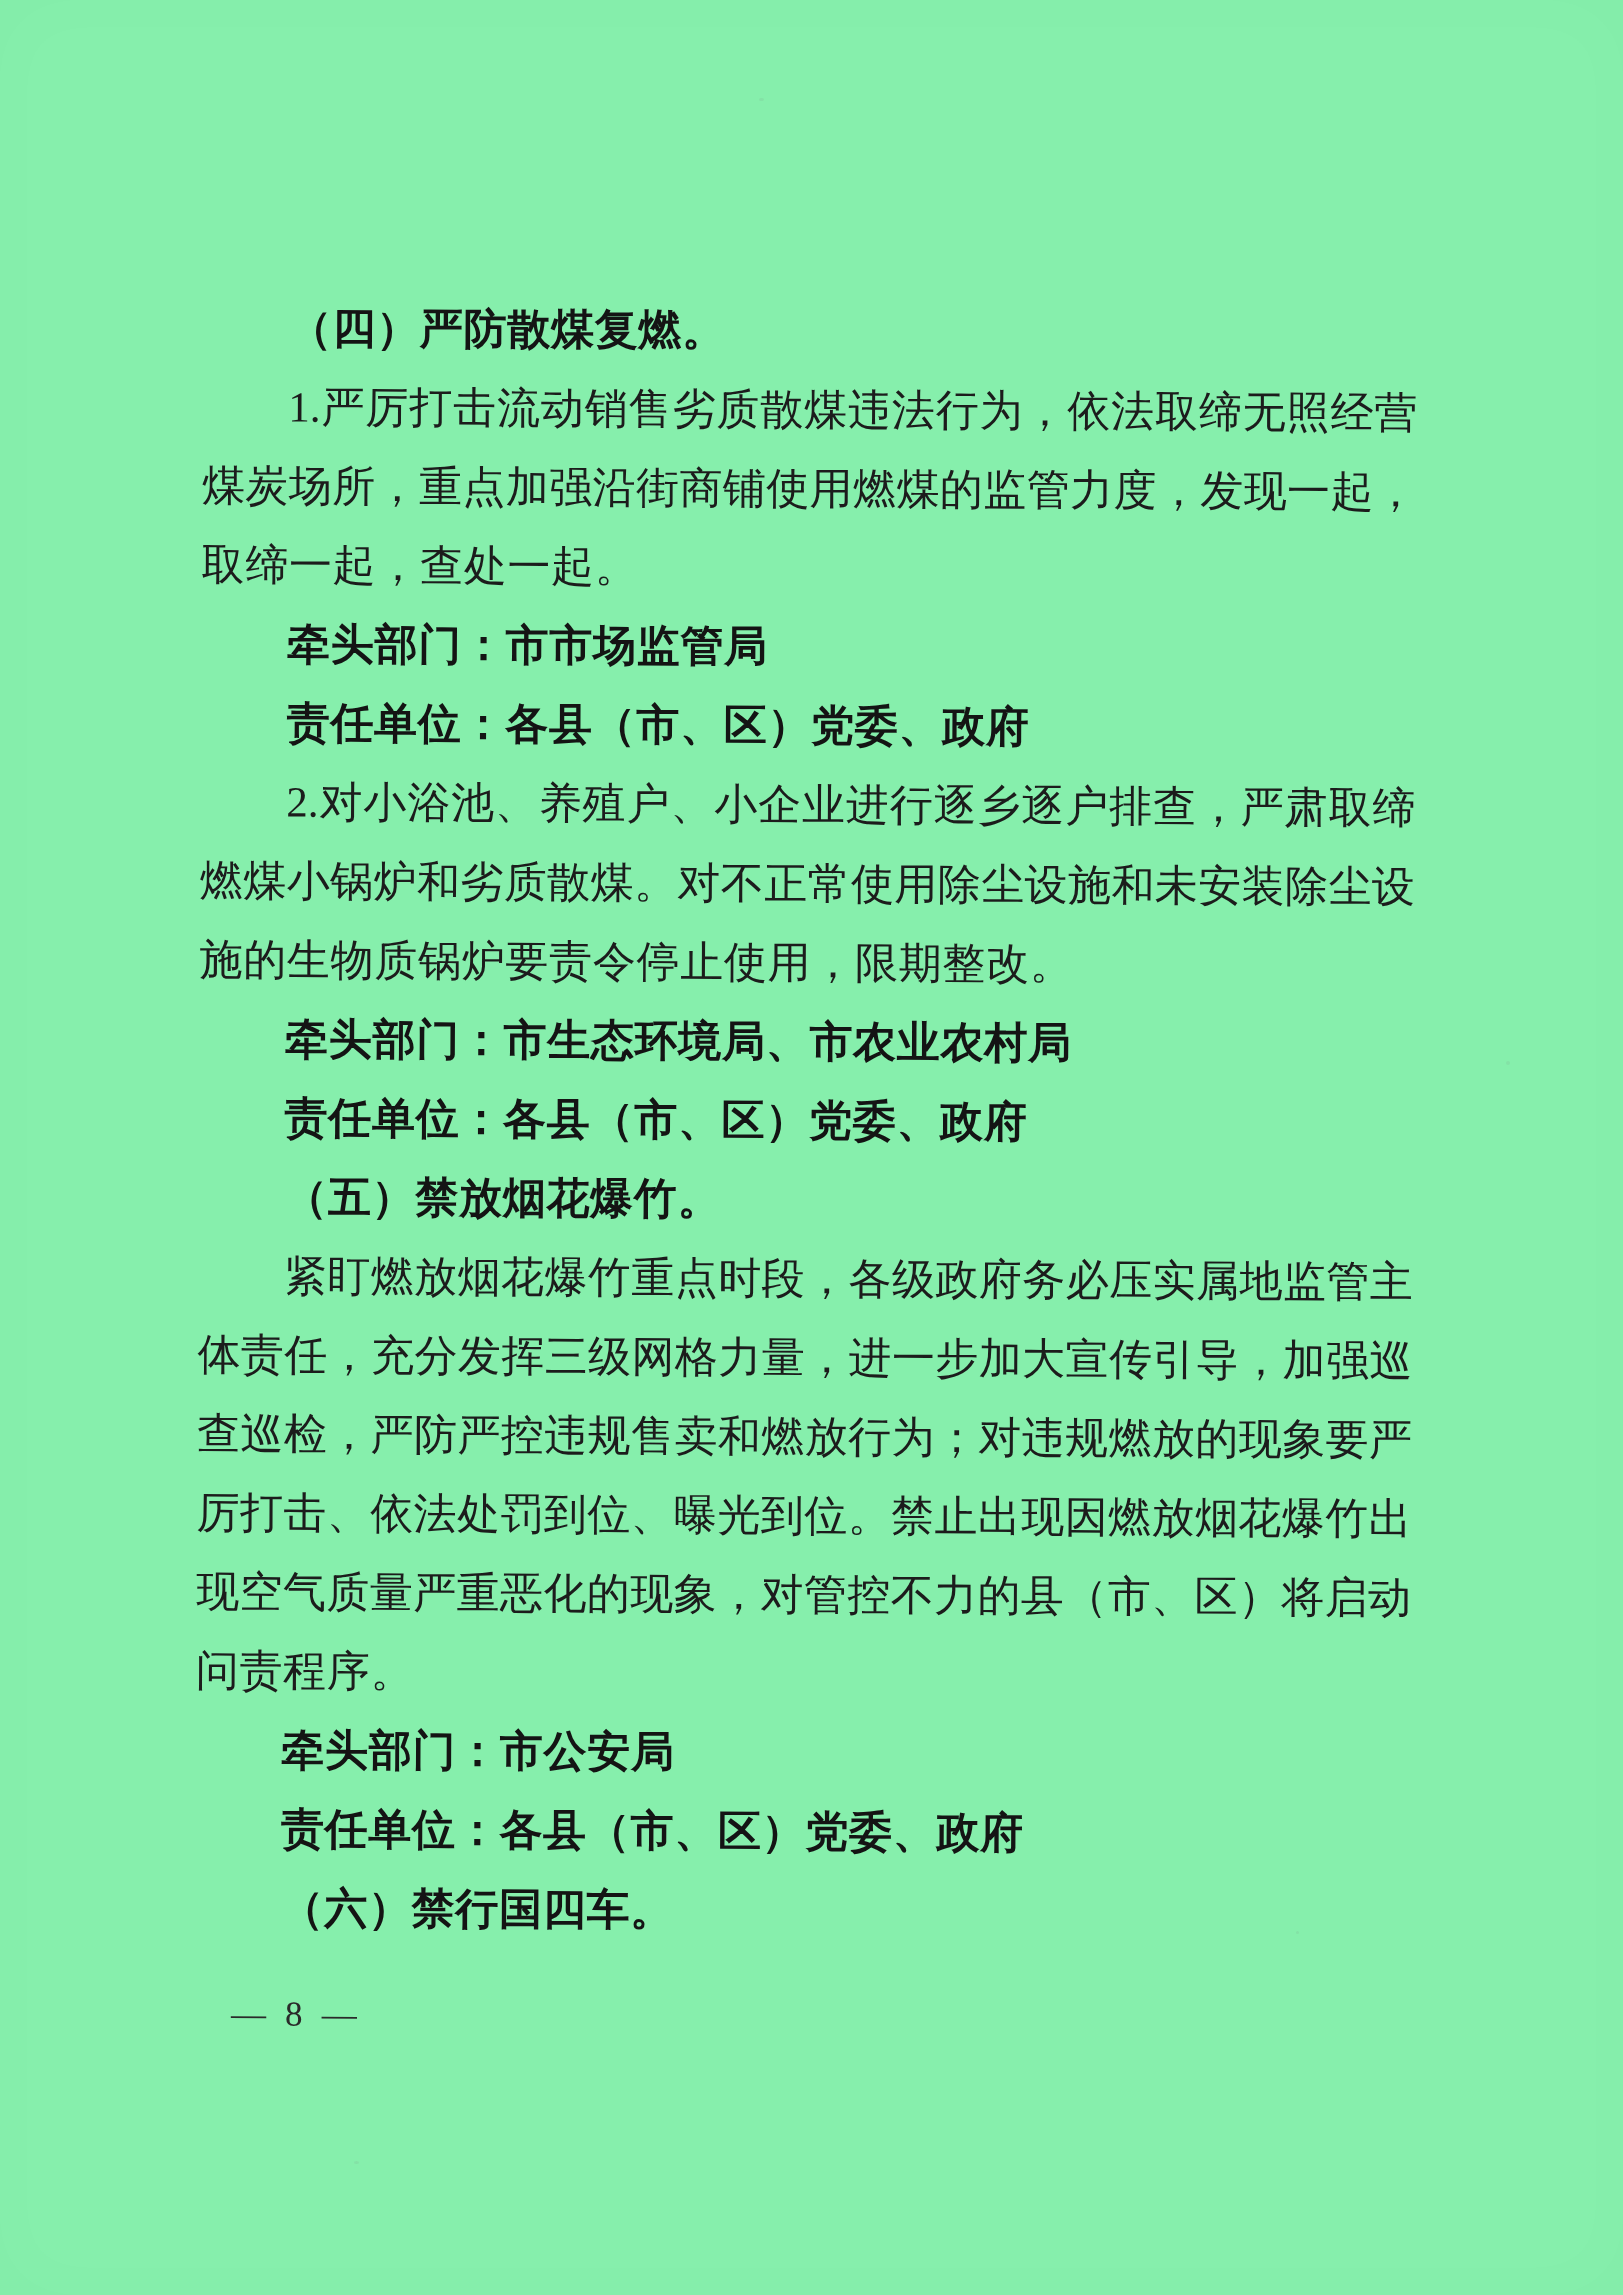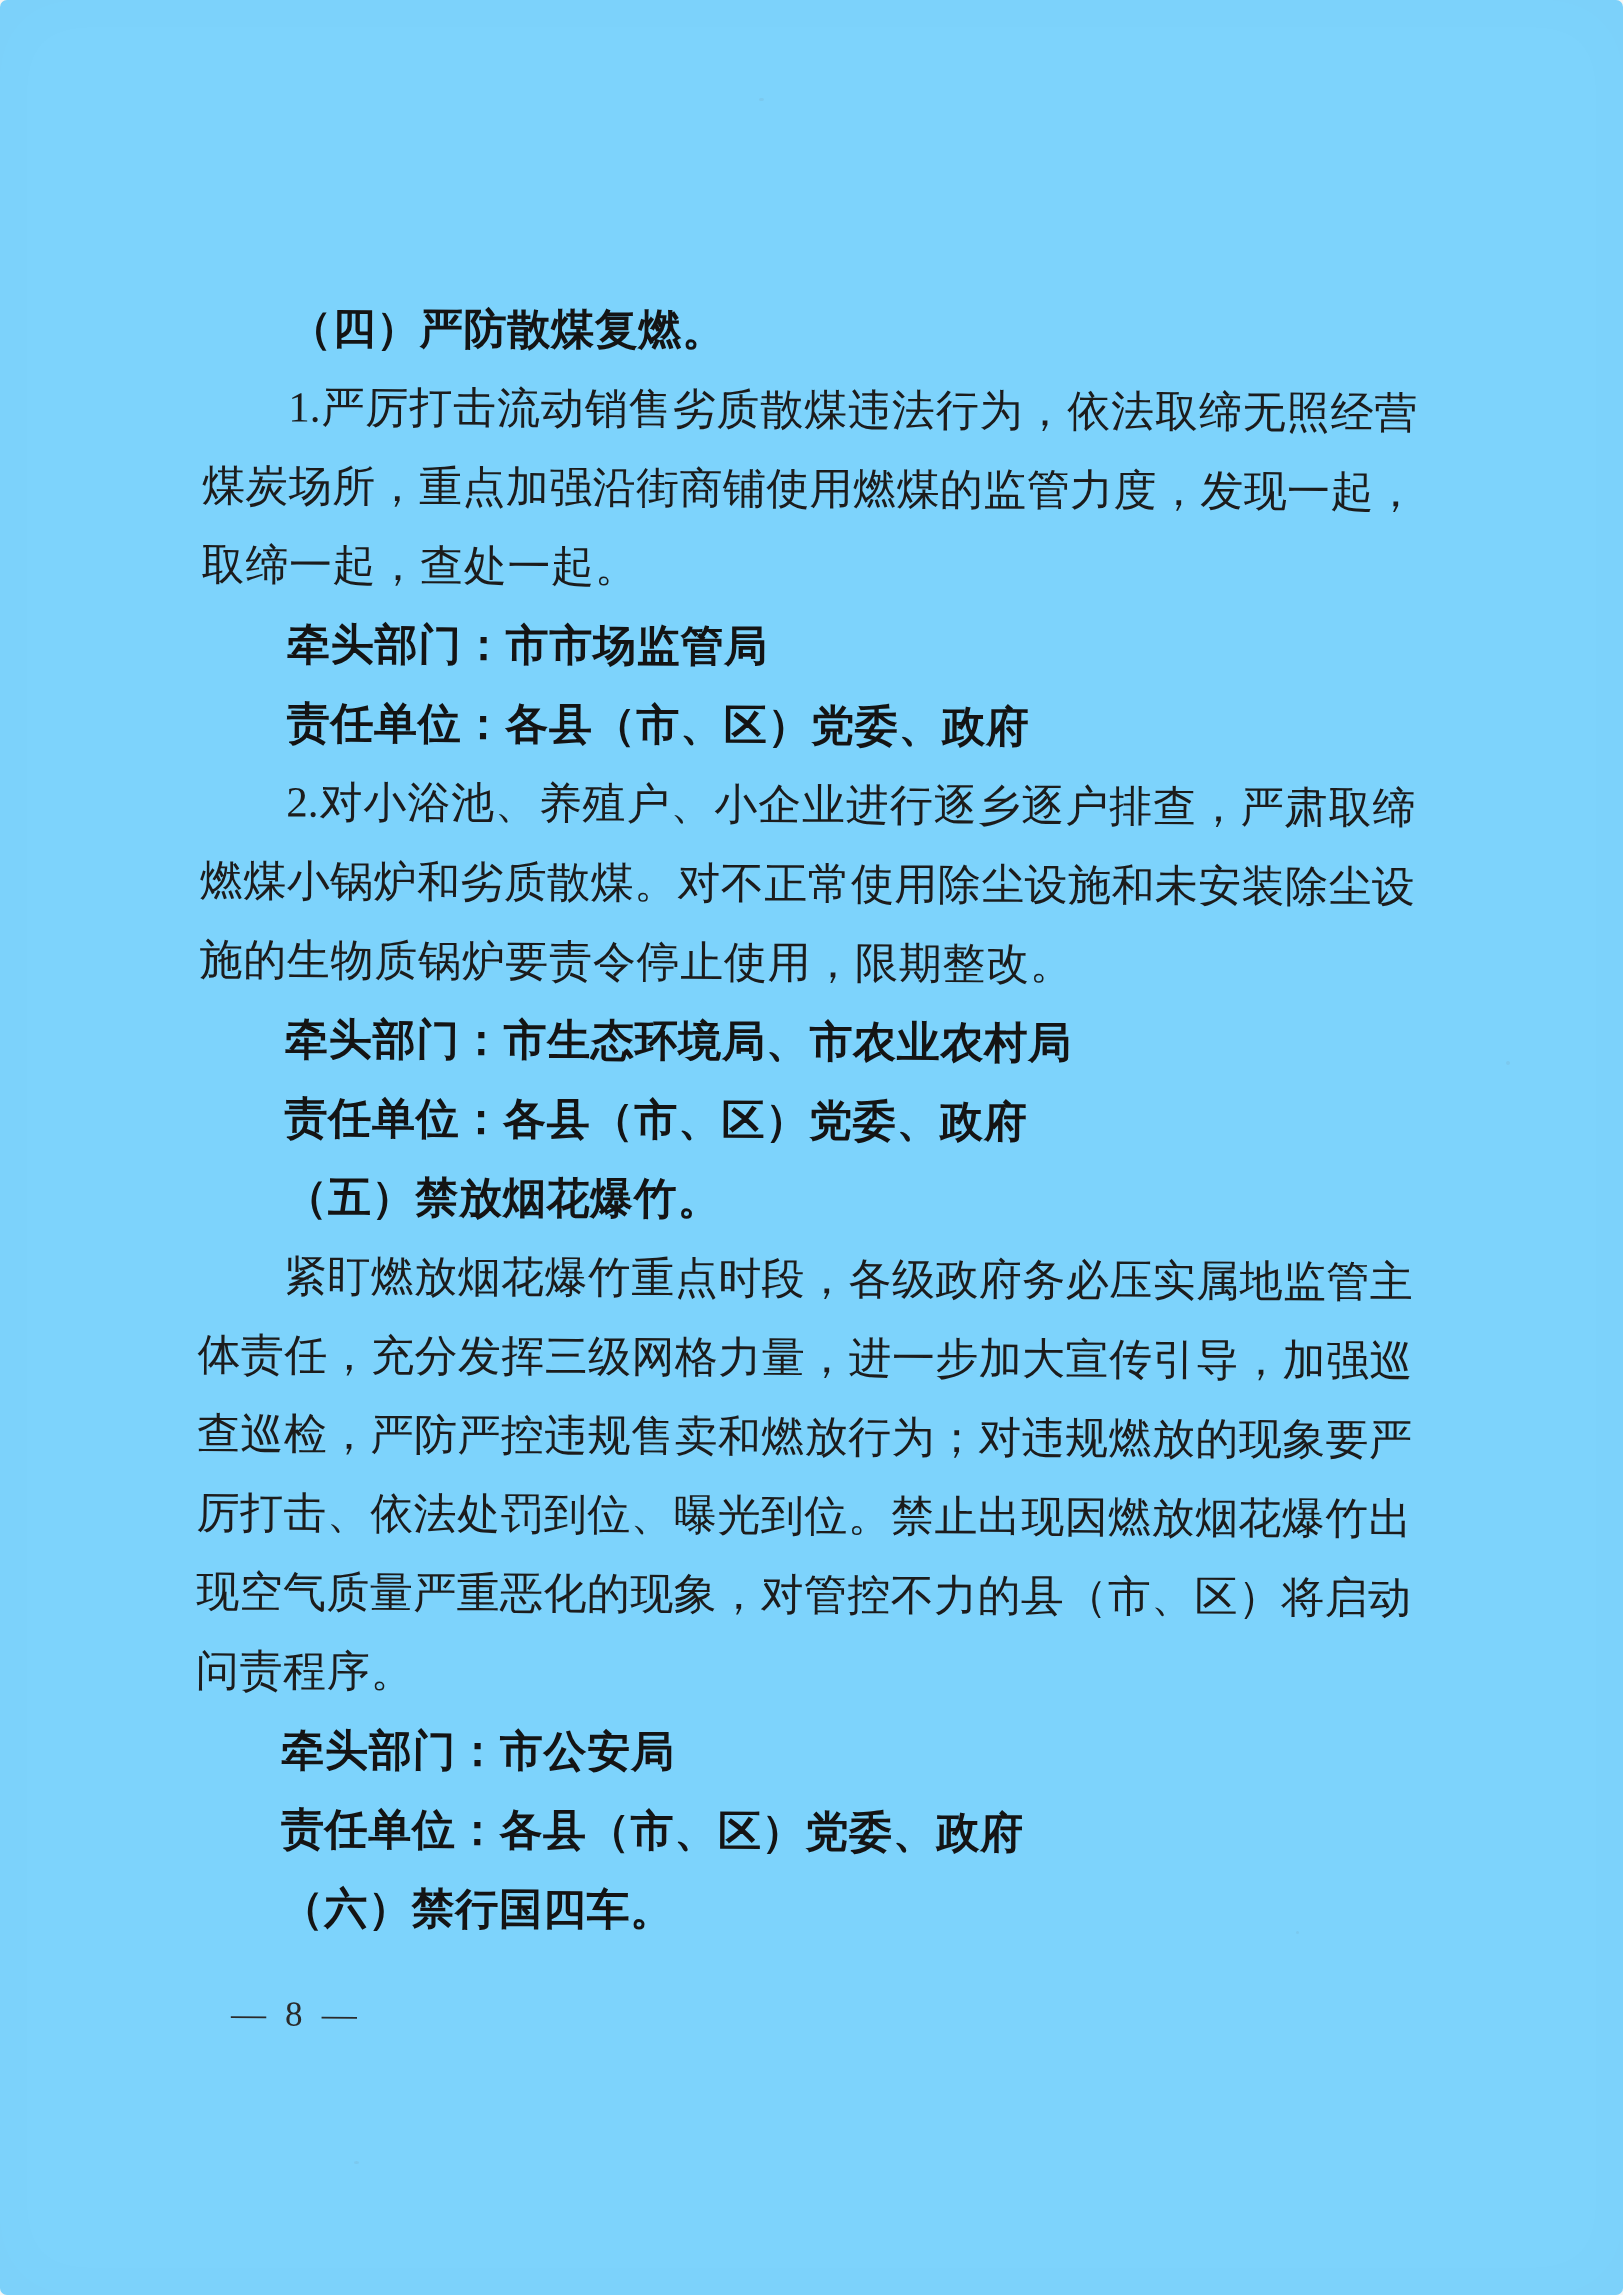--- a/index.html
+++ b/index.html
@@ -8,23 +8,22 @@
     width: 1623px;
     height: 2295px;
     background: #f5f5f3;
     overflow: hidden;
     font-family: "Liberation Serif", "DejaVu Serif", serif;
   }
   .page {
     position: relative;
     width: 1623px;
     height: 2295px;
-    background: #7dd3fc;
+    background: #86efac;
     box-shadow: inset 0 0 79px rgba(0,0,0,0.015);
-    border-radius: 7px;
   }
   
   .scan-skew {
     position: absolute;
     left: 0; top: 0;
     width: 100%; height: 100%;
     transform: rotate(0.3deg);
     transform-origin: 196px 295px;
   }
   .doc-body {

